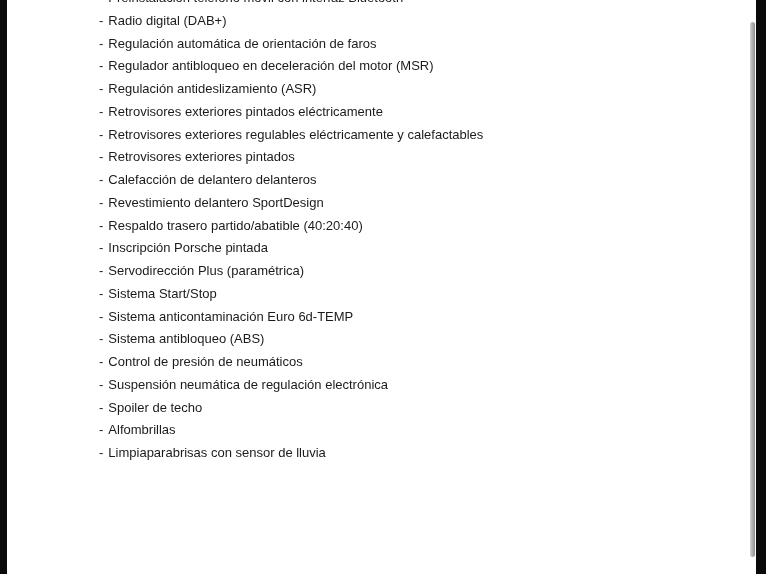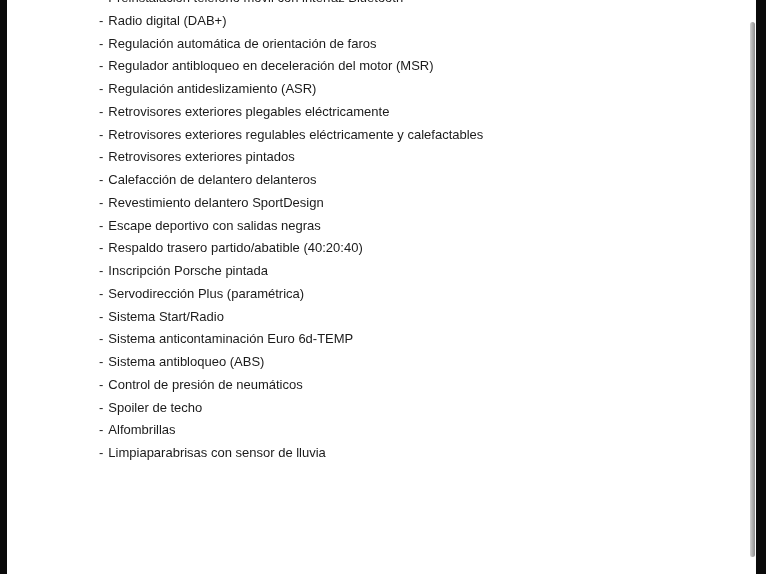--- a/index.html
+++ b/index.html
@@ -78,33 +78,33 @@
 <div class="screen">
   <div class="edge-bar left"></div>
 
   <div class="page">
     <div class="list" id="equipment-list">
         <div class="line"><span class="dash">-</span><span>Preinstalación teléfono móvil con interfaz Bluetooth</span></div>
         <div class="line"><span class="dash">-</span><span>Radio digital (DAB+)</span></div>
         <div class="line"><span class="dash">-</span><span>Regulación automática de orientación de faros</span></div>
         <div class="line"><span class="dash">-</span><span>Regulador antibloqueo en deceleración del motor (MSR)</span></div>
         <div class="line"><span class="dash">-</span><span>Regulación antideslizamiento (ASR)</span></div>
-        <div class="line"><span class="dash">-</span><span>Retrovisores exteriores plegables eléctricamente</span></div>
+        <div class="line"><span class="dash">-</span><span>Retrovisores exteriores pintados eléctricamente</span></div>
         <div class="line"><span class="dash">-</span><span>Retrovisores exteriores regulables eléctricamente y calefactables</span></div>
         <div class="line"><span class="dash">-</span><span>Retrovisores exteriores pintados</span></div>
         <div class="line"><span class="dash">-</span><span>Calefacción de delantero delanteros</span></div>
         <div class="line"><span class="dash">-</span><span>Revestimiento delantero SportDesign</span></div>
-        <div class="line"><span class="dash">-</span><span>Escape deportivo con salidas negras</span></div>
         <div class="line"><span class="dash">-</span><span>Respaldo trasero partido/abatible (40:20:40)</span></div>
         <div class="line"><span class="dash">-</span><span>Inscripción Porsche pintada</span></div>
         <div class="line"><span class="dash">-</span><span>Servodirección Plus (paramétrica)</span></div>
-        <div class="line"><span class="dash">-</span><span>Sistema Start/Radio</span></div>
+        <div class="line"><span class="dash">-</span><span>Sistema Start/Stop</span></div>
         <div class="line"><span class="dash">-</span><span>Sistema anticontaminación Euro 6d-TEMP</span></div>
         <div class="line"><span class="dash">-</span><span>Sistema antibloqueo (ABS)</span></div>
         <div class="line"><span class="dash">-</span><span>Control de presión de neumáticos</span></div>
+        <div class="line"><span class="dash">-</span><span>Suspensión neumática de regulación electrónica</span></div>
         <div class="line"><span class="dash">-</span><span>Spoiler de techo</span></div>
         <div class="line"><span class="dash">-</span><span>Alfombrillas</span></div>
         <div class="line"><span class="dash">-</span><span>Limpiaparabrisas con sensor de lluvia</span></div>
       </div>
   </div>
 
   <div class="scroll-track">
     <div class="scroll-thumb"></div>
   </div>
 

